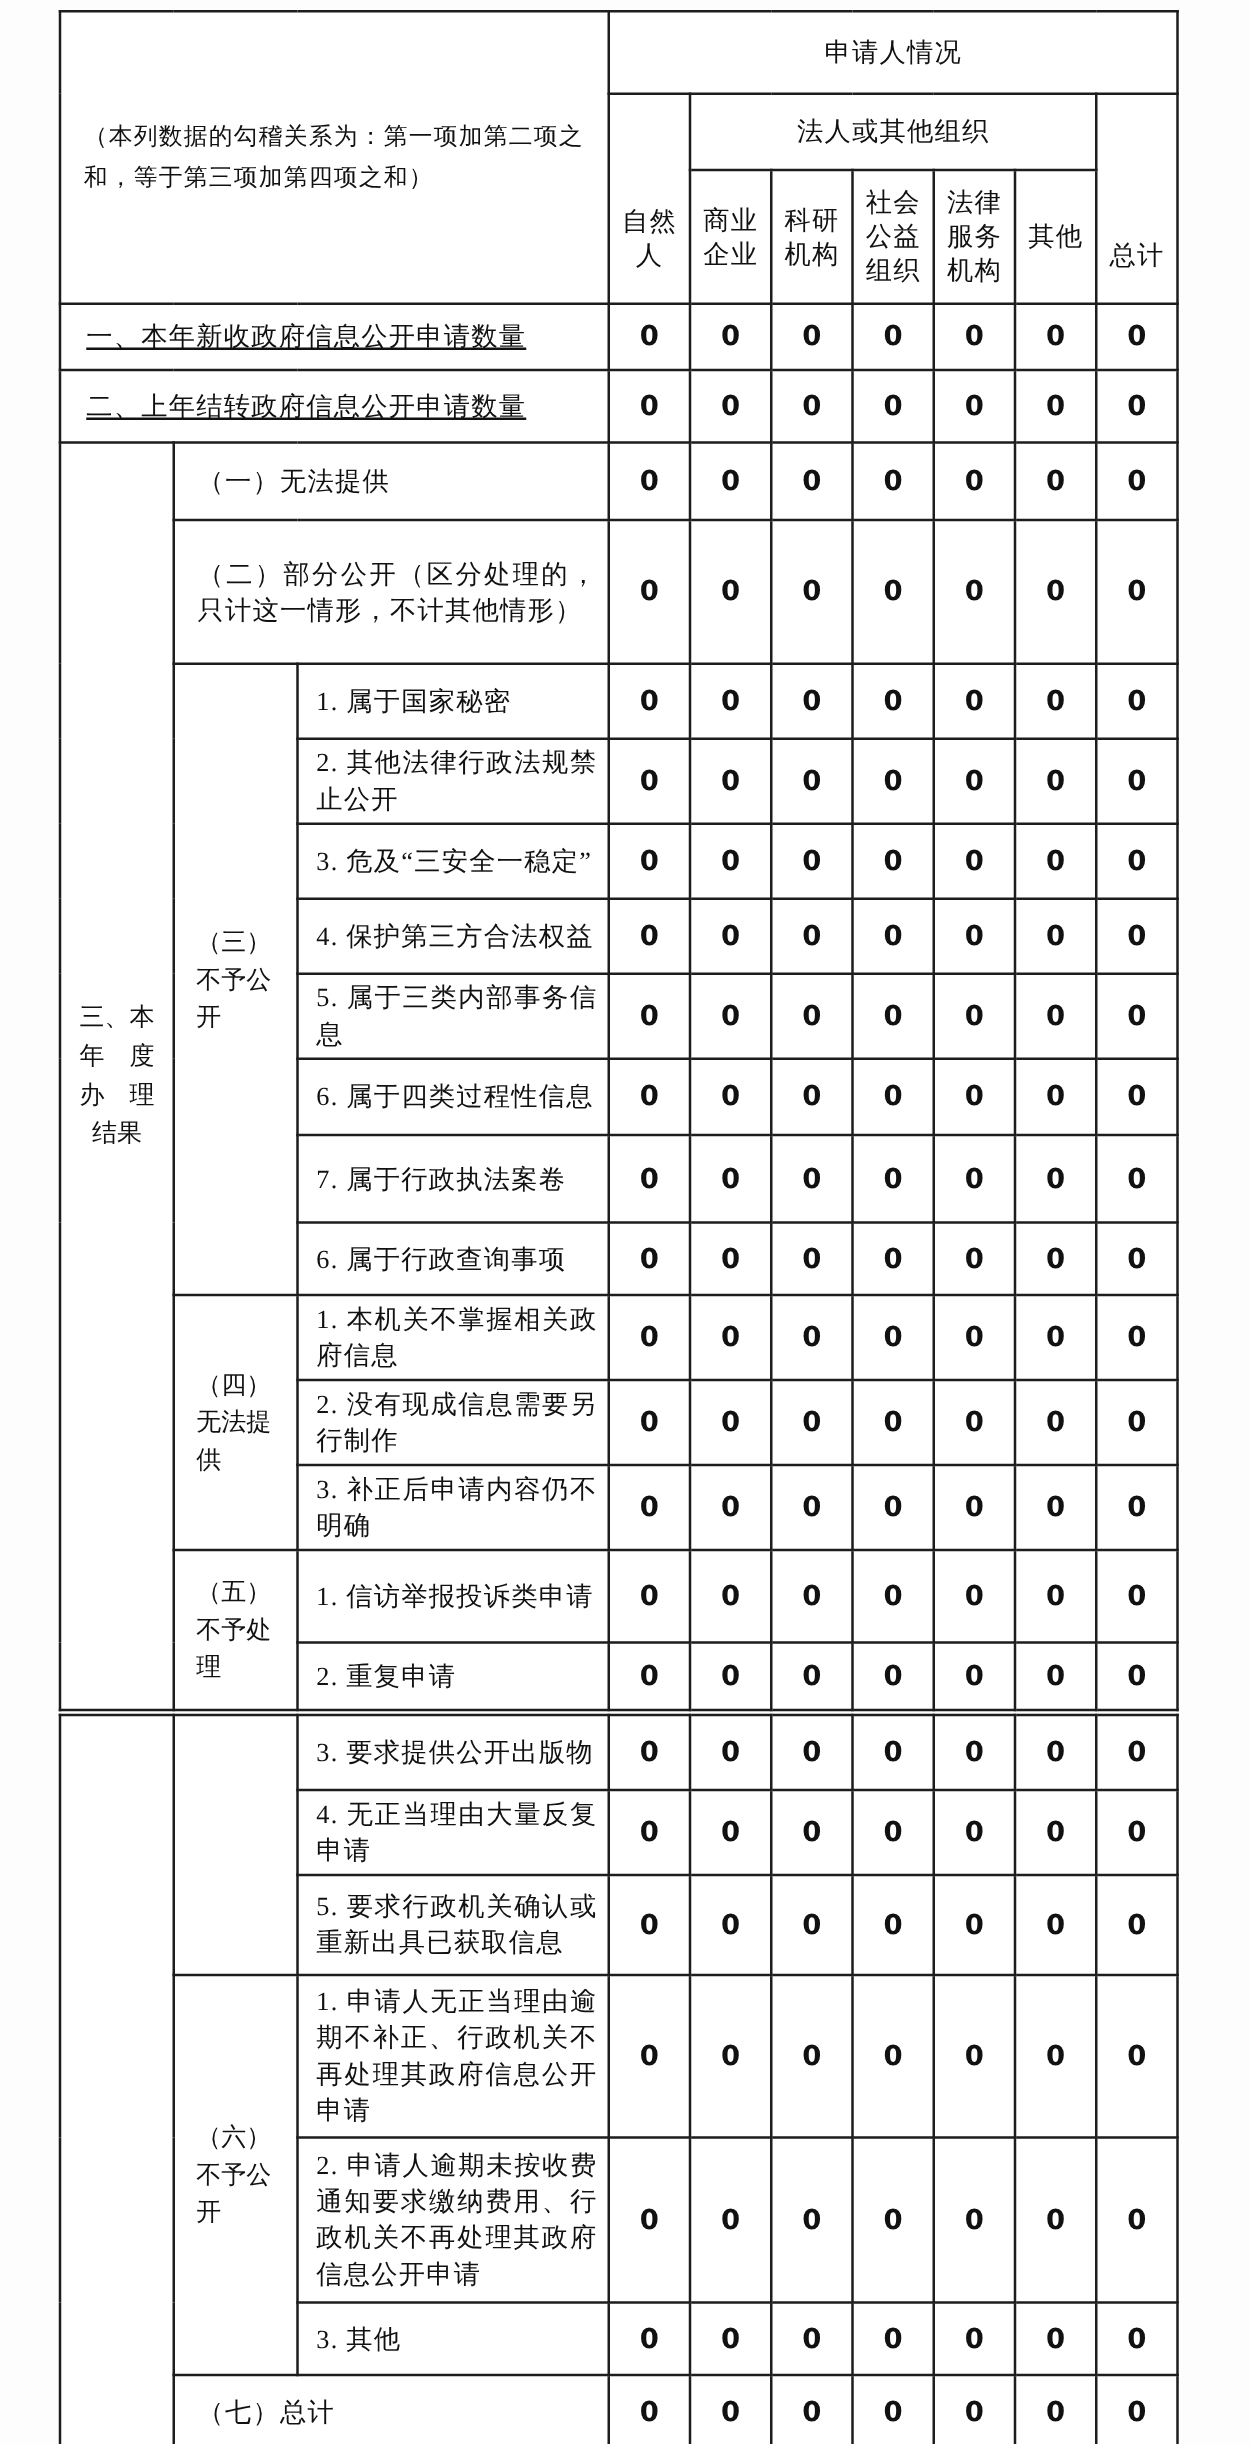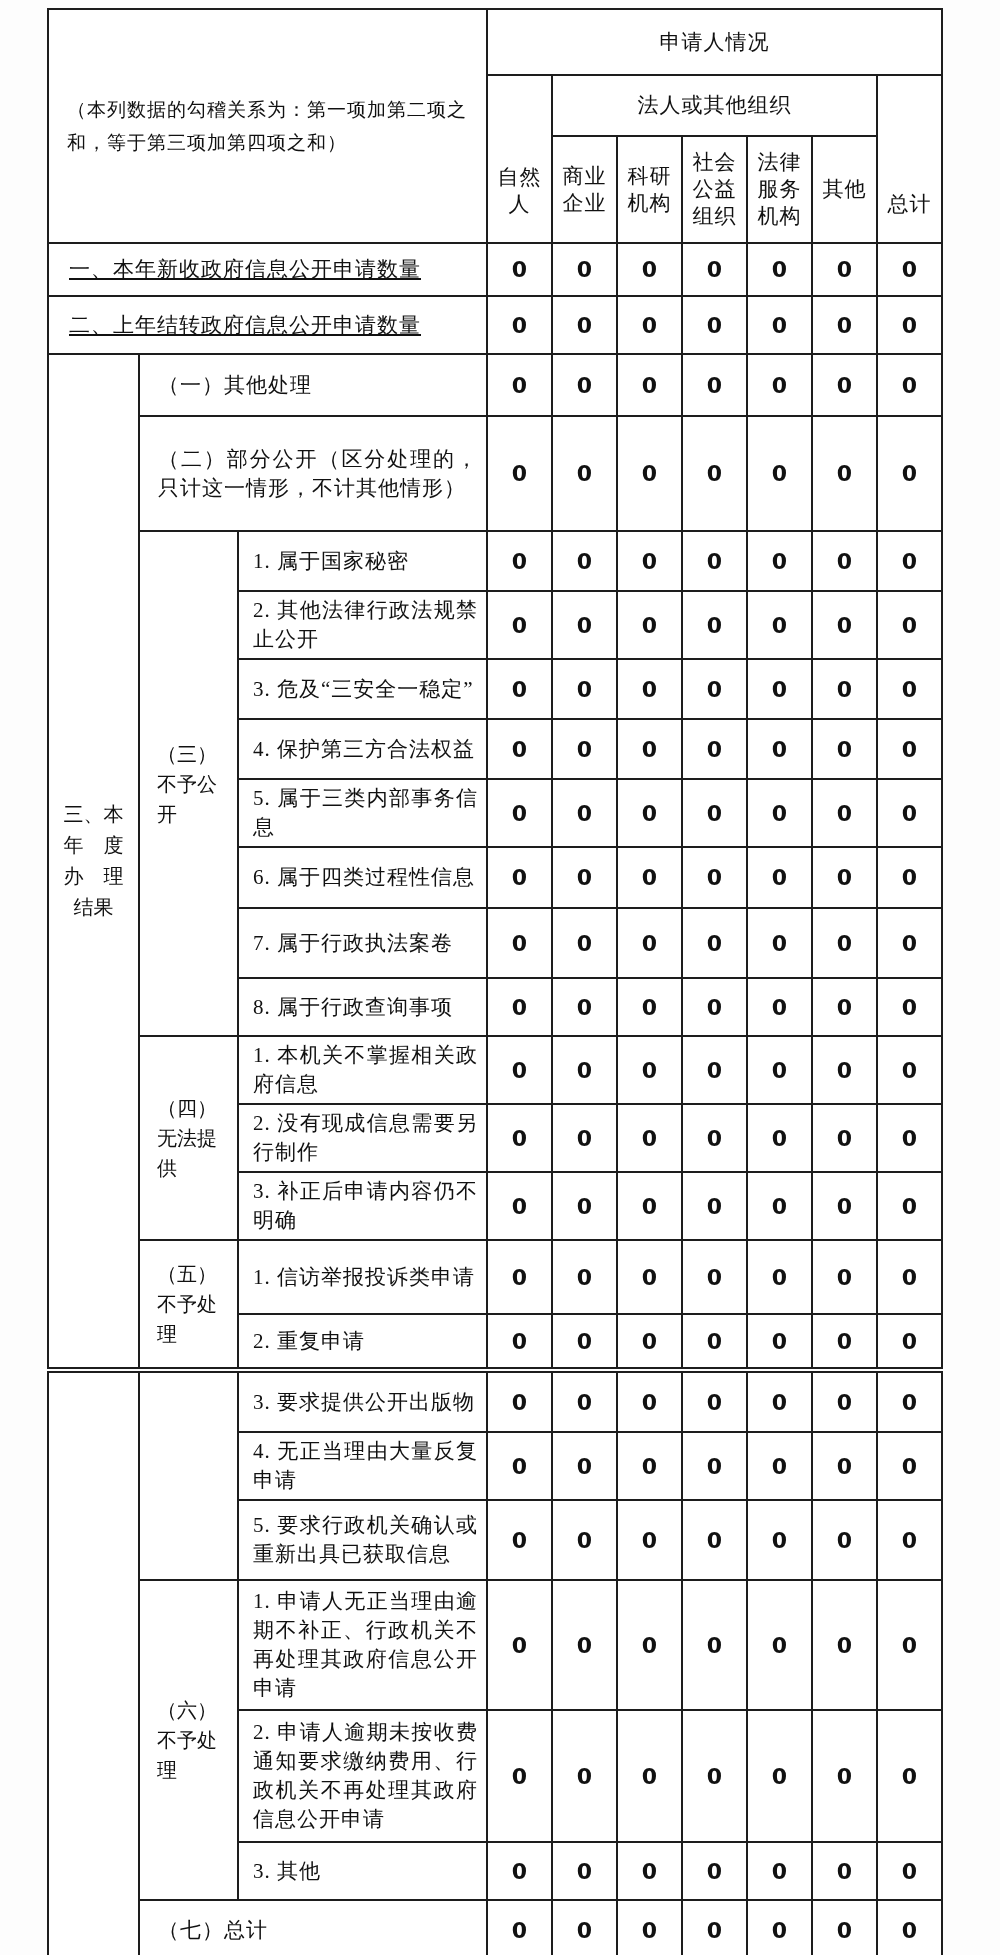--- a/index.html
+++ b/index.html
@@ -91,21 +91,21 @@
           <td class="cell-val">0</td>
           <td class="cell-val">0</td>
         </tr>
         <tr style="height: 62px;">
           <td rowspan="15" class="cell-sec">
             <div>三、本</div>
             <div>年　度</div>
             <div>办　理</div>
             <div>结果</div>
           </td>
-          <td colspan="2" class="cell-label span-two">（一）其他处理</td>
+          <td colspan="2" class="cell-label span-two">（一）无法提供</td>
           <td class="cell-val">0</td>
           <td class="cell-val">0</td>
           <td class="cell-val">0</td>
           <td class="cell-val">0</td>
           <td class="cell-val">0</td>
           <td class="cell-val">0</td>
           <td class="cell-val">0</td>
         </tr>
         <tr style="height: 115px;">
           <td colspan="2" class="cell-label span-two">（二）部分公开（区分处理的，只计这一情形，不计其他情形）</td>
@@ -182,21 +182,21 @@
           <td colspan="1" class="cell-label">7. 属于行政执法案卷</td>
           <td class="cell-val">0</td>
           <td class="cell-val">0</td>
           <td class="cell-val">0</td>
           <td class="cell-val">0</td>
           <td class="cell-val">0</td>
           <td class="cell-val">0</td>
           <td class="cell-val">0</td>
         </tr>
         <tr style="height: 58px;">
-          <td colspan="1" class="cell-label">8. 属于行政查询事项</td>
+          <td colspan="1" class="cell-label">6. 属于行政查询事项</td>
           <td class="cell-val">0</td>
           <td class="cell-val">0</td>
           <td class="cell-val">0</td>
           <td class="cell-val">0</td>
           <td class="cell-val">0</td>
           <td class="cell-val">0</td>
           <td class="cell-val">0</td>
         </tr>
         <tr style="height: 62px;">
           <td rowspan="3" class="cell-group">（四）无法提供</td>
@@ -293,21 +293,21 @@
           <td colspan="1" class="cell-label">5. 要求行政机关确认或重新出具已获取信息</td>
           <td class="cell-val">0</td>
           <td class="cell-val">0</td>
           <td class="cell-val">0</td>
           <td class="cell-val">0</td>
           <td class="cell-val">0</td>
           <td class="cell-val">0</td>
           <td class="cell-val">0</td>
         </tr>
         <tr style="height: 130px;">
-          <td rowspan="3" class="cell-group">（六）不予处理</td>
+          <td rowspan="3" class="cell-group">（六）不予公开</td>
           <td colspan="1" class="cell-label">1. 申请人无正当理由逾期不补正、行政机关不再处理其政府信息公开申请</td>
           <td class="cell-val">0</td>
           <td class="cell-val">0</td>
           <td class="cell-val">0</td>
           <td class="cell-val">0</td>
           <td class="cell-val">0</td>
           <td class="cell-val">0</td>
           <td class="cell-val">0</td>
         </tr>
         <tr style="height: 132px;">

